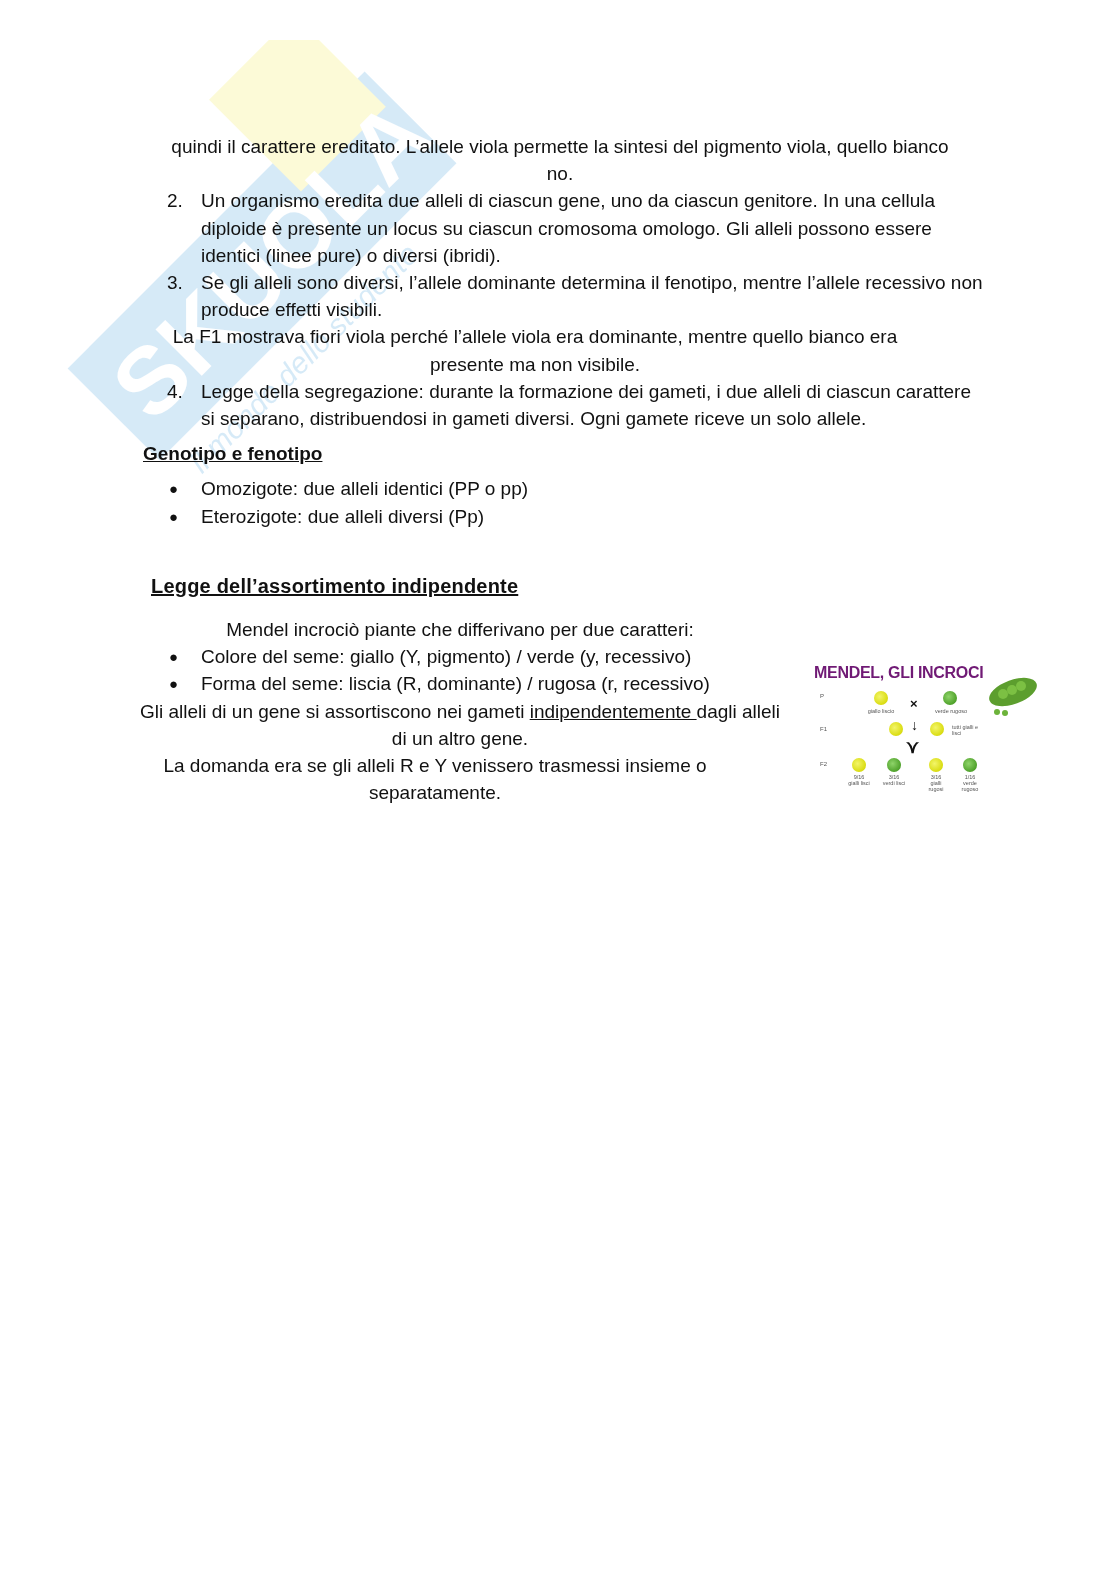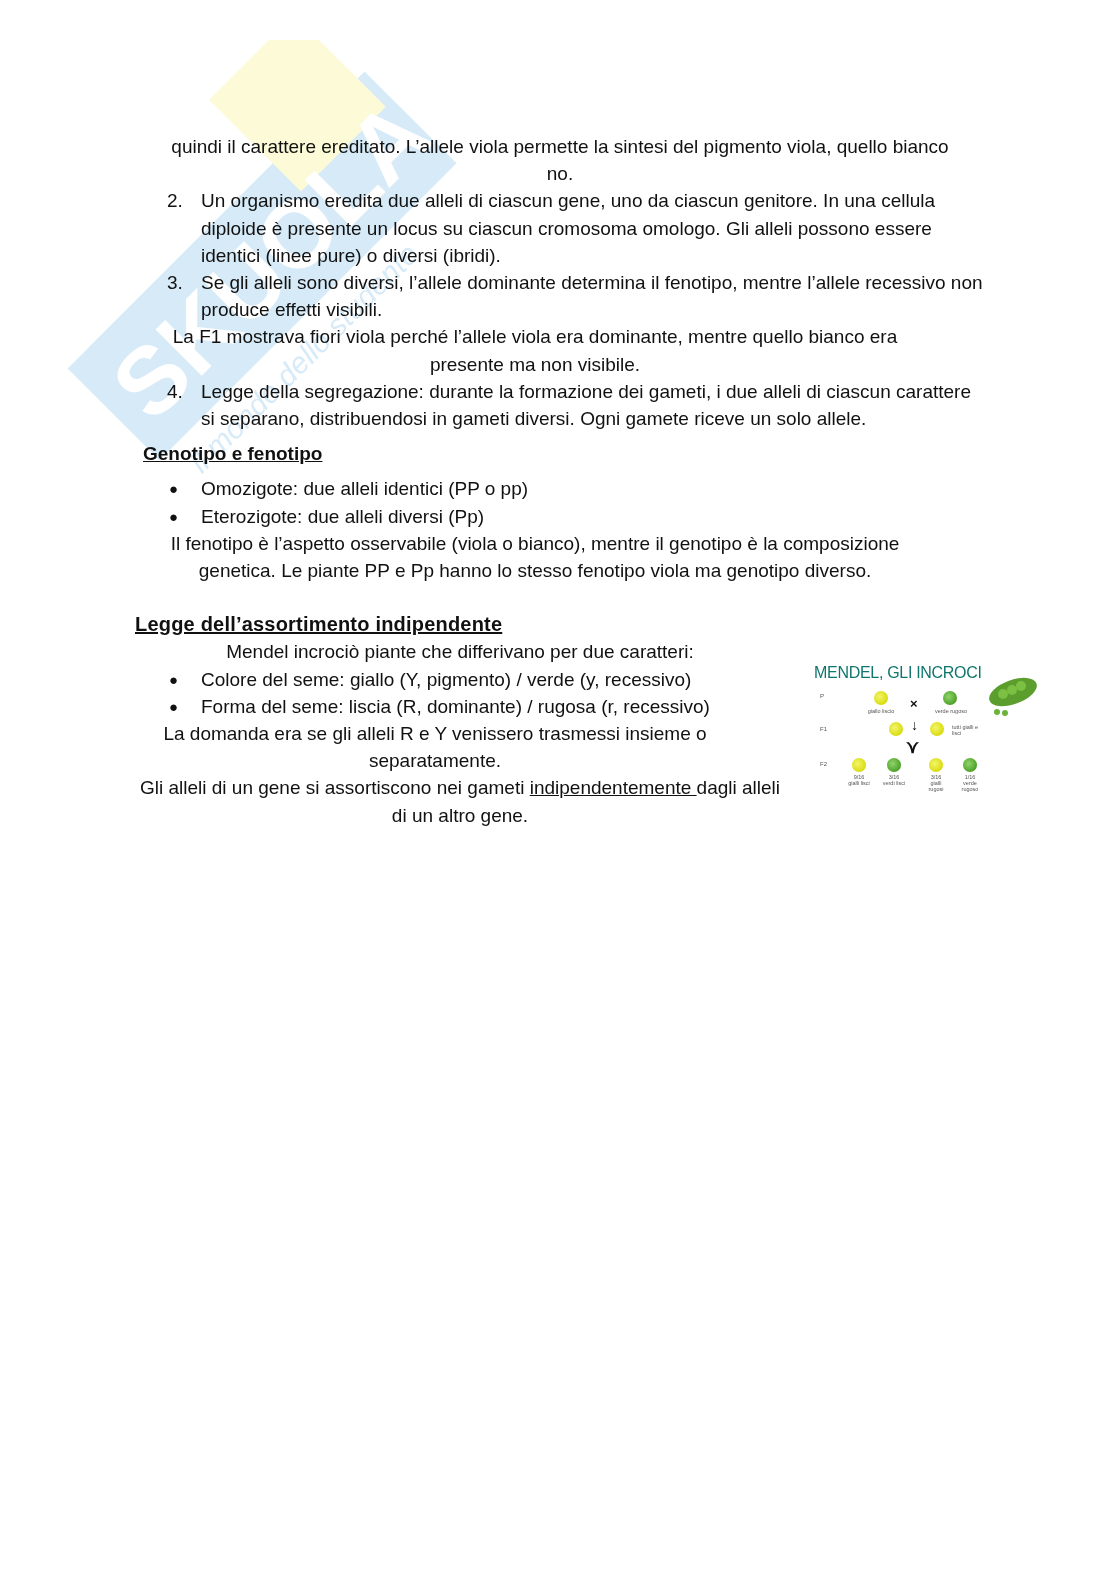--- a/index.html
+++ b/index.html
@@ -8,25 +8,25 @@
     font-family: "Liberation Sans", sans-serif; color: #111;
   }
   .watermark { position: absolute; left: 20px; top: 40px; width: 470px; height: 480px; pointer-events: none; }
   .content { position: absolute; left: 135px; top: 133px; width: 850px; font-size: 19px; line-height: 27.2px; }
   .p { margin: 0; text-align: center; }
   .li { position: relative; padding-left: 66px; margin: 0; }
   .li .num { position: absolute; left: 32px; top: 0; }
   .li .bullet { position: absolute; left: 34px; top: 0; font-size: 15px; }
   .h-bold { font-weight: bold; text-decoration: underline; margin: 8px; }
   .gap { height: 27px; }
-  .h2 { font-weight: bold; text-decoration: underline; font-size: 20px; margin: 0; letter-spacing: 0.2px; }
+  .h2 { font-weight: bold; text-decoration: underline; font-size: 20px; margin: 16px; letter-spacing: 0.2px; }
   .left-col { width: 650px; }
   .u { text-decoration: underline; }
   .figure { position: absolute; left: 810px; top: 660px; width: 232px; height: 145px; }
-  .fig-title { position: absolute; left: 4px; top: 4px; color: #0f766e; font-size: 16px; font-weight: normal; letter-spacing: -0.3px; }
+  .fig-title { position: absolute; left: 4px; top: 4px; color: #701a75; font-size: 16px; font-weight: bold; letter-spacing: -0.3px; }
   .small { position: absolute; font-size: 5.5px; color: #555; line-height: 6px; text-align: center; }
   .pea { position: absolute; width: 14px; height: 14px; border-radius: 50%; }
   .yellow { background: radial-gradient(circle at 40% 40%, #f3f56a, #d9dc10 70%, #b6b800); }
   .green { background: radial-gradient(circle at 40% 40%, #8fd46a, #4ea12a 70%, #3a7e1d); }
   .gen { position: absolute; font-size: 6px; color: #555; }
 </style>
 </head>
 <body>
 
 <svg class="watermark" viewBox="0 0 470 480">
@@ -60,39 +60,38 @@
 
   <p class="h-bold">Genotipo e fenotipo</p>
   <div class="li">
     <span class="bullet">●</span>
     <span>Omozigote: due alleli identici (PP o pp)</span>
   </div>
   <div class="li">
     <span class="bullet">●</span>
     <span>Eterozigote: due alleli diversi (Pp)</span>
   </div>
-  <p class="p" style="width:800px">Il fenotipo è l’aspetto osservabile (viola o bianco), mentre il genotipo è la composizione genetica. Le piante PP e Pp hanno lo stesso fenotipo viola ma genotipo diverso.</p>
 
   <div class="gap"></div>
 
   <p class="h2">Legge dell’assortimento indipendente</p>
   <div class="left-col">
     <p class="p">Mendel incrociò piante che differivano per due caratteri:</p>
     <div class="li">
       <span class="bullet">●</span>
       <span>Colore del seme: giallo (Y, pigmento) / verde (y, recessivo)</span>
     </div>
     <div class="li">
       <span class="bullet">●</span>
       <span>Forma del seme: liscia (R, dominante) / rugosa (r, recessivo)</span>
     </div>
-    <p class="p" style="width:600px">La domanda era se gli alleli R e Y venissero trasmessi insieme o separatamente.</p>
     <p class="p" style="width:650px">
       <span>Gli alleli di un gene si assortiscono nei gameti </span><span class="u">indipendentemente </span><span>dagli alleli di un altro gene.</span>
     </p>
+    <p class="p" style="width:600px">La domanda era se gli alleli R e Y venissero trasmessi insieme o separatamente.</p>
   </div>
 </div>
 
 <div class="figure">
   <div class="fig-title">MENDEL, GLI INCROCI</div>
   <svg style="position:absolute;left:175px;top:12px" width="55" height="45" viewBox="0 0 55 45">
     <ellipse cx="28" cy="20" rx="25" ry="12" fill="#5c9e2e" transform="rotate(-20 28 20)"></ellipse>
     <circle cx="18" cy="22" r="5" fill="#7cc043"></circle>
       <circle cx="27" cy="18" r="5" fill="#7cc043"></circle>
       <circle cx="36" cy="14" r="5" fill="#7cc043"></circle>

